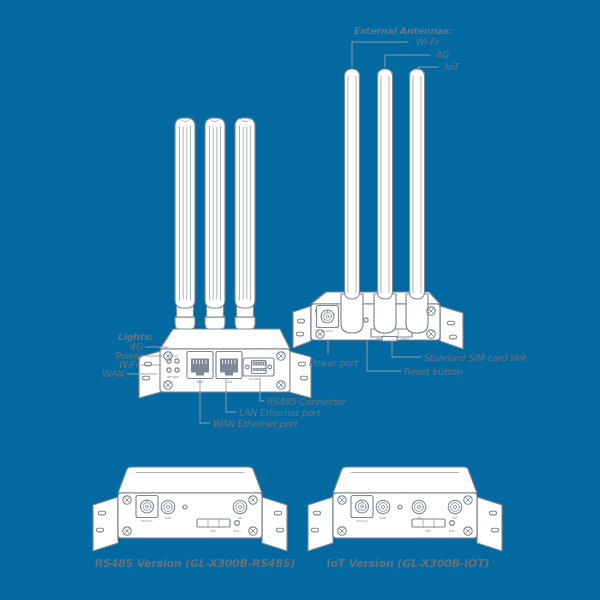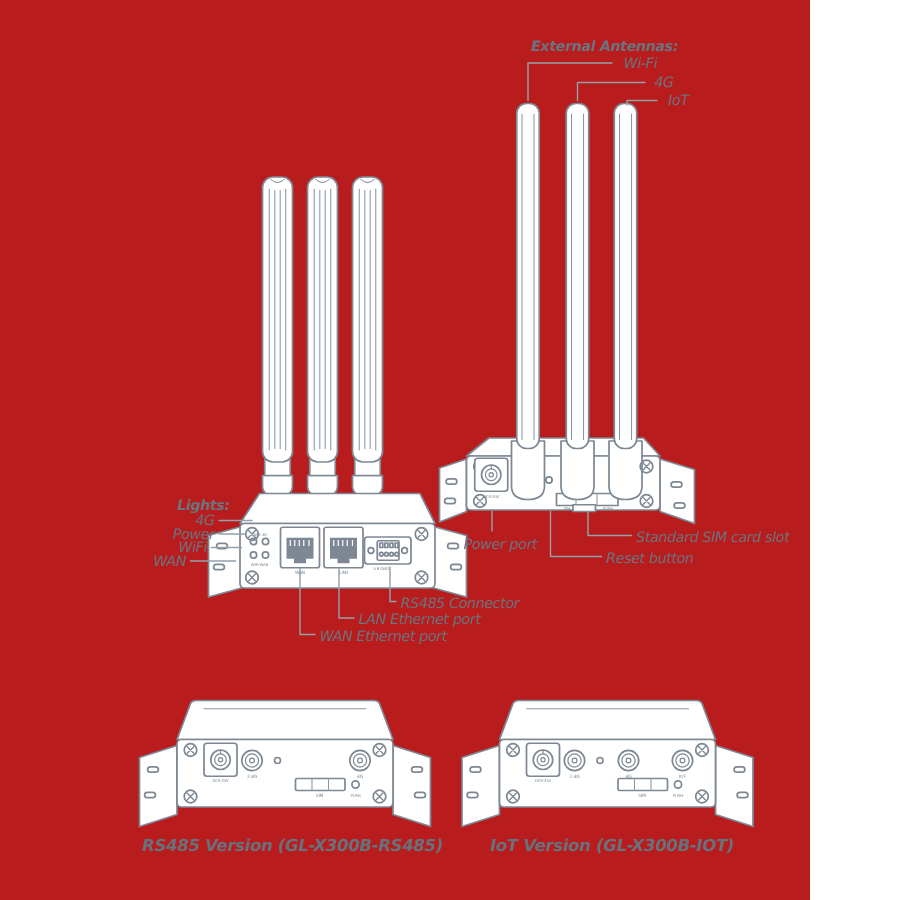--- a/index.html
+++ b/index.html
@@ -1,16 +1,16 @@
 <!DOCTYPE html>
 <html><head>
 <meta charset="utf-8">
 <style>
   html,body{margin:0;padding:0;background:#fff;}
-  .stage{position:relative;width:540px;height:600px;background:#b91c1c;overflow:hidden;
+  .stage{position:relative;width:600px;height:600px;background:#0369a1;overflow:hidden;
          font-family:"DejaVu Sans","Liberation Sans",sans-serif;}
   svg{position:absolute;left:0;top:0;}
   
   .s   {stroke:#7d8894;fill:none;stroke-width:1.15;stroke-linejoin:round;stroke-linecap:round;}
   .sf  {stroke:#7d8894;fill:#ffffff;stroke-width:1.15;stroke-linejoin:round;}
   .fill{fill:#7d8894;stroke:none;}
   .thin{stroke:#8b97a1;fill:none;stroke-width:0.7;stroke-linecap:round;}
   .leader{stroke:#94a0aa;fill:none;stroke-width:0.95;stroke-linecap:round;stroke-linejoin:round;}
   
   text{font-family:"DejaVu Sans","Liberation Sans",sans-serif;fill:#6a7580;}

